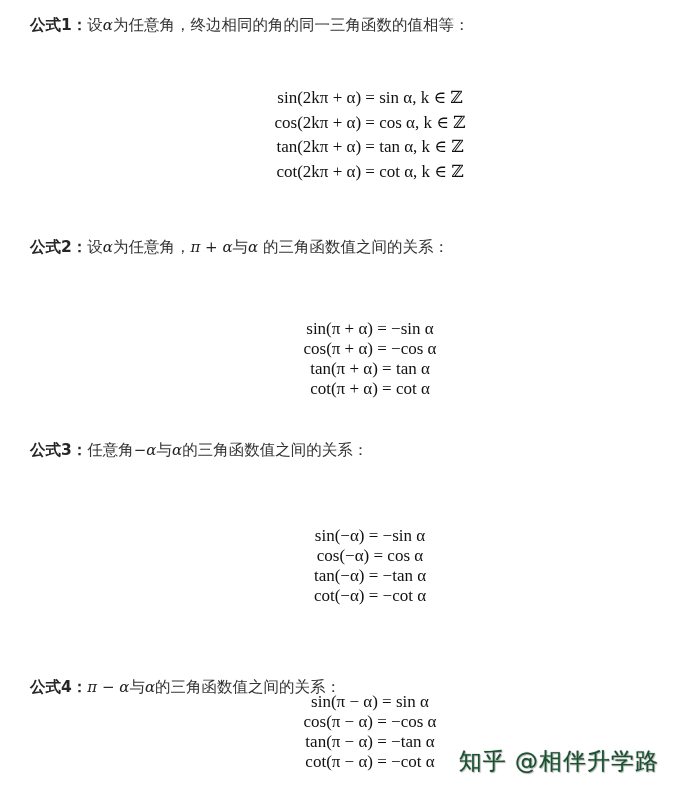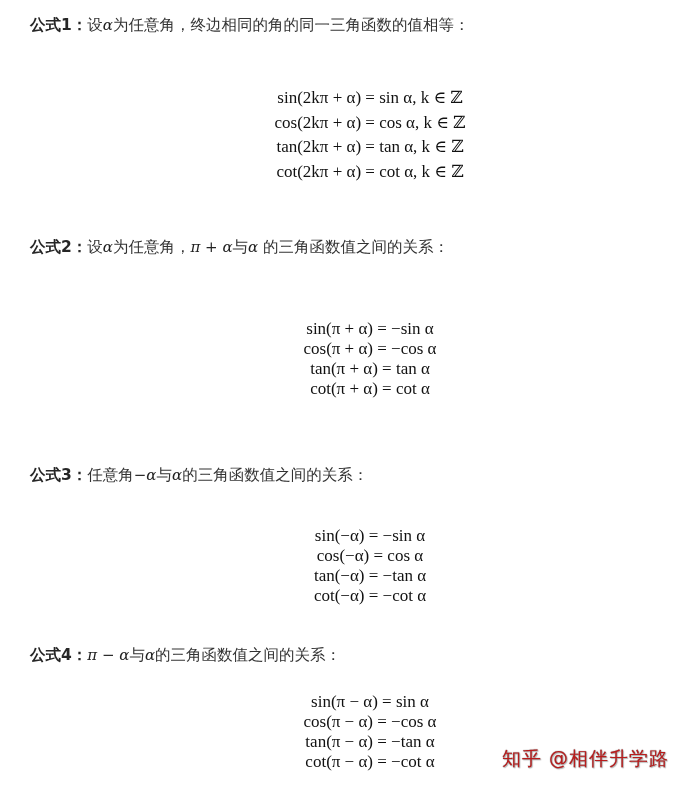--- a/index.html
+++ b/index.html
@@ -12,22 +12,22 @@
     .heading .label { font-weight: bold; color: #262626; }
     .heading .math { font-family: "DejaVu Serif", serif; font-style: italic; font-size: 15px; color: #222; }
     .formula-block {
       position: absolute; left: 0; width: 740px;
       font-family: "Liberation Serif", "DejaVu Serif", serif; font-size: 17px; color: #111111;
       text-align: center;
     }
     .formula-line { height: 20px; line-height: 20px; white-space: nowrap; }
     .b1 .formula-line { height: 24.5px; line-height: 24.5px; }
     .watermark {
-      position: absolute; right: 6px; top: 746px;
-      font-family: "DejaVu Sans", sans-serif; font-size: 19px; color: #b91c1c;
+      position: absolute; right: 16px; top: 746px;
+      font-family: "DejaVu Sans", sans-serif; font-size: 23px; color: #14532d;
       text-shadow: 0 0 1px #9a9a9a, 0 0 1px #9a9a9a, 1px 1px 1px #b5b5b5;
       letter-spacing: 1px; white-space: nowrap;
     }
   </style>
 </head>
 <body>
 
 <div class="heading" style="top:15px;">
   <span class="label">公式1：</span><span>设</span><span class="math">α</span><span>为任意角，终边相同的角的同一三角函数的值相等：</span>
 </div>
@@ -41,31 +41,31 @@
 <div class="heading" style="top:237px;">
   <span class="label">公式2：</span><span>设</span><span class="math">α</span><span>为任意角，</span><span class="math">π + α</span><span>与</span><span class="math">α</span><span> 的三角函数值之间的关系：</span>
 </div>
 <div class="formula-block" style="top:319px;">
   <div class="formula-line">sin(π + α) = −sin α</div>
   <div class="formula-line">cos(π + α) = −cos α</div>
   <div class="formula-line">tan(π + α) = tan α</div>
   <div class="formula-line">cot(π + α) = cot α</div>
 </div>
 
-<div class="heading" style="top:465px;">
+<div class="heading" style="top:440px;">
   <span class="label">公式3：</span><span>任意角</span><span class="math">−α</span><span>与</span><span class="math">α</span><span>的三角函数值之间的关系：</span>
 </div>
 <div class="formula-block" style="top:526px;">
   <div class="formula-line">sin(−α) = −sin α</div>
   <div class="formula-line">cos(−α) = cos α</div>
   <div class="formula-line">tan(−α) = −tan α</div>
   <div class="formula-line">cot(−α) = −cot α</div>
 </div>
 
-<div class="heading" style="top:645px;">
+<div class="heading" style="top:677px;">
   <span class="label">公式4：</span><span class="math">π − α</span><span>与</span><span class="math">α</span><span>的三角函数值之间的关系：</span>
 </div>
 <div class="formula-block" style="top:692px;">
   <div class="formula-line">sin(π − α) = sin α</div>
   <div class="formula-line">cos(π − α) = −cos α</div>
   <div class="formula-line">tan(π − α) = −tan α</div>
   <div class="formula-line">cot(π − α) = −cot α</div>
 </div>
 
 <div class="watermark">知乎 @相伴升学路</div>

